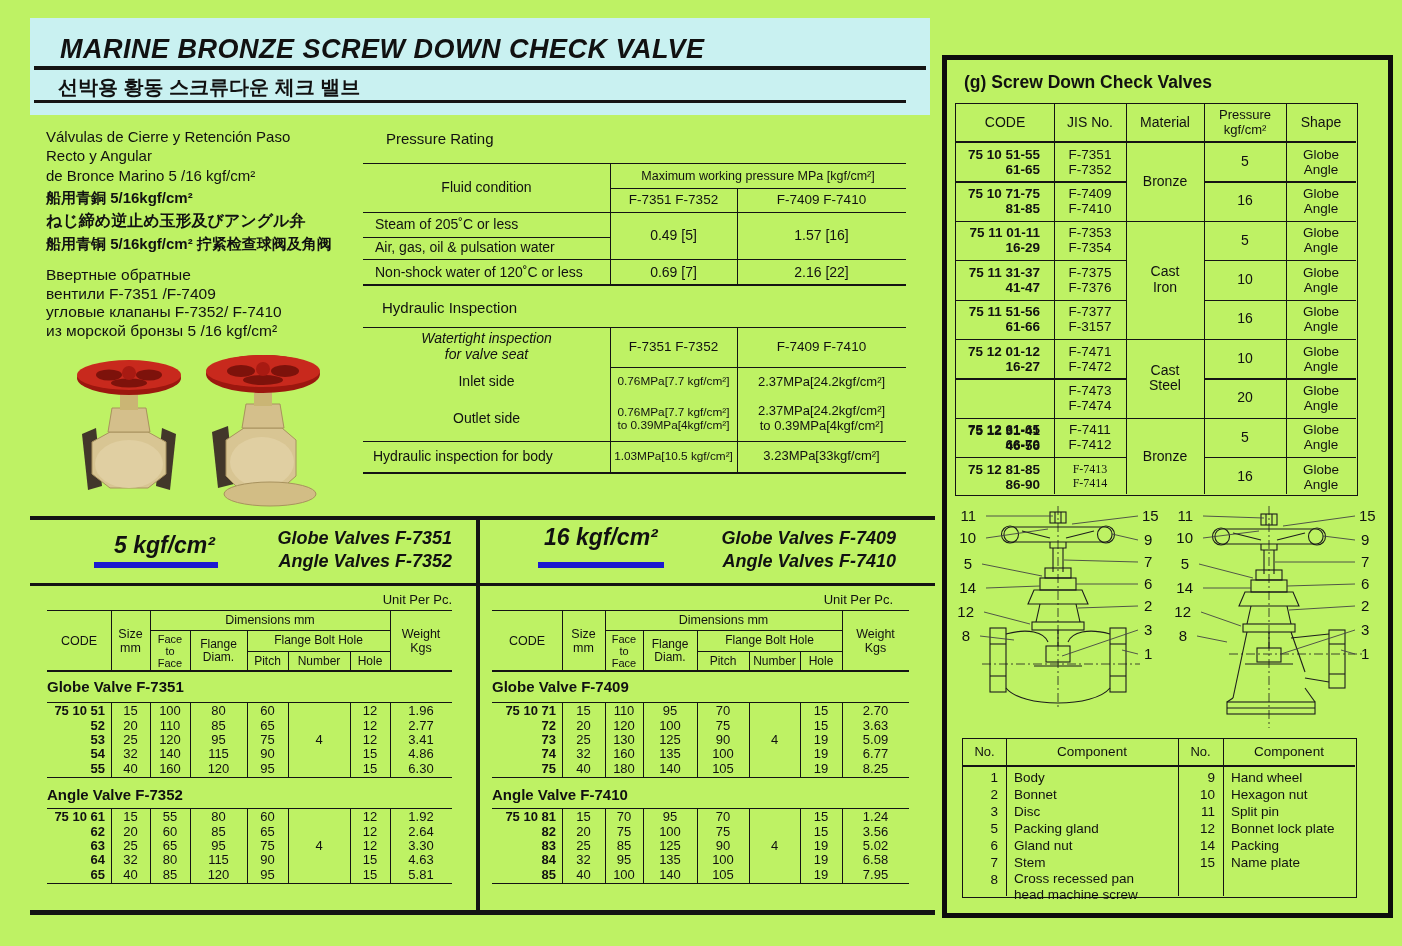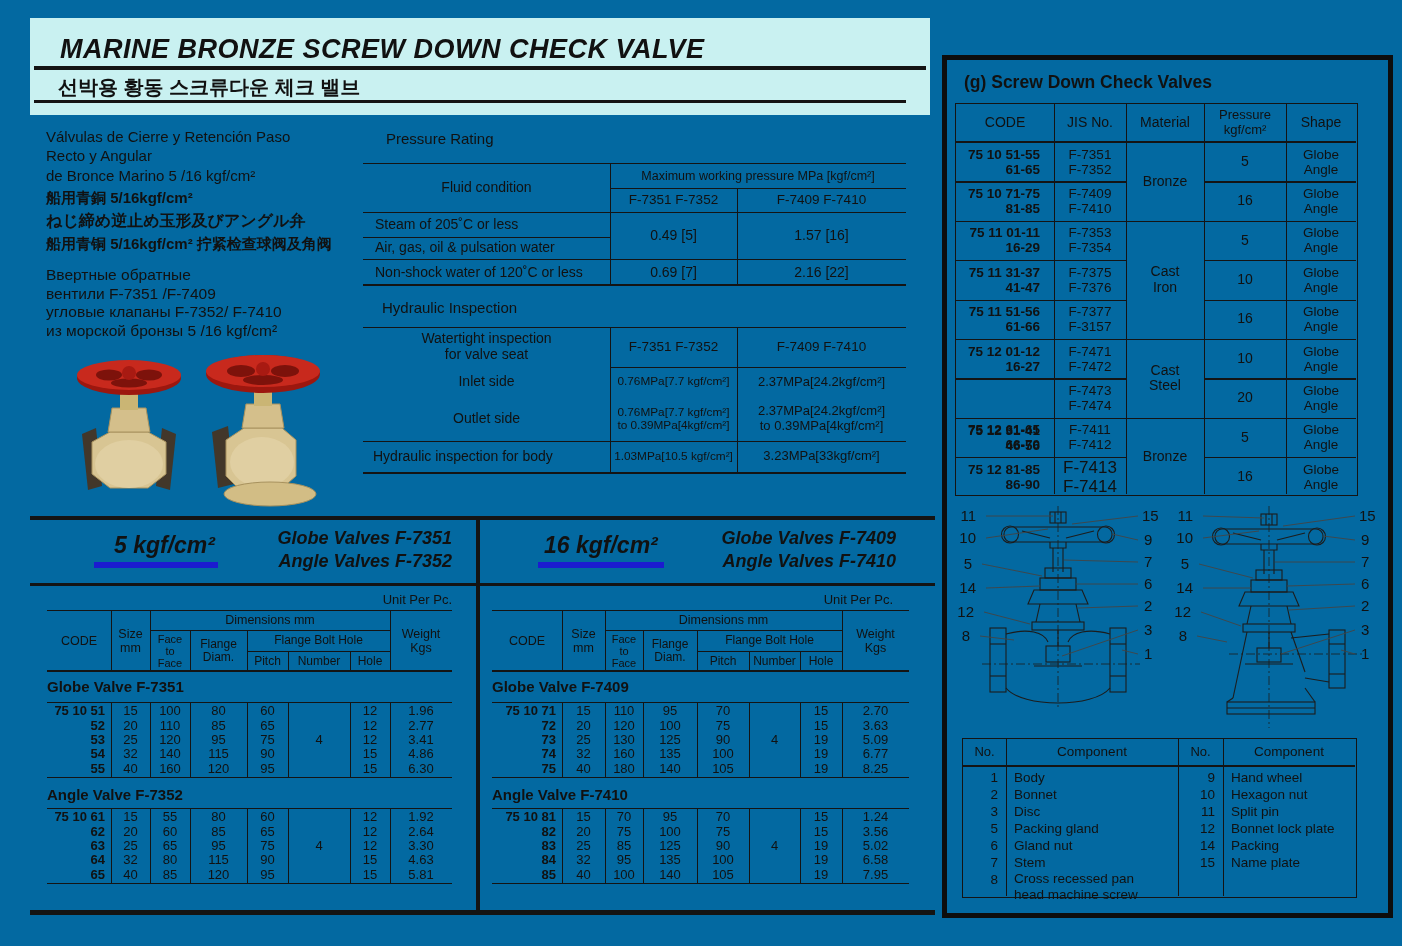--- a/index.html
+++ b/index.html
@@ -1,17 +1,17 @@
 <!DOCTYPE html>
 <html><head>
 <meta charset="utf-8">
 <style>
   html,body{margin:0;padding:0;background:#ffffff;}
   body{font-family:"Liberation Sans",sans-serif;color:#111;}
-  .page{position:relative;width:1402px;height:946px;background:#0369a1;overflow:hidden;}
+  .page{position:relative;width:1402px;height:946px;background:#bef264;overflow:hidden;}
   .abs{position:absolute;}
   .ln{position:absolute;background:#141414;}
   .cell{position:absolute;display:flex;align-items:center;justify-content:center;
         text-align:center;white-space:pre-line;line-height:1.12;}
   .cl{justify-content:flex-start;text-align:left;}
   .cr{justify-content:flex-end;text-align:right;}
   .b{font-weight:bold;}
   .band{position:absolute;left:30px;top:18px;width:900px;height:97px;background:#c9f1f1;}
   .title{position:absolute;left:60px;top:34px;font-size:27px;font-weight:bold;font-style:italic;letter-spacing:.5px;}
   .subtitle{position:absolute;left:58px;top:74px;font-size:20px;font-weight:bold;}
@@ -114,21 +114,21 @@
   </div>
 
   <div class="tlabel" style="left:382px;top:299px;">Hydraulic Inspection</div>
   <div class="abs" style="left:363px;top:327px;width:543px;height:147px;">
     <div class="ln" style="left:0;top:0;width:543px;height:1.4px;"></div>
     <div class="ln" style="left:247px;top:40px;width:296px;height:1.2px;"></div>
     <div class="ln" style="left:0;top:114px;width:543px;height:1.2px;"></div>
     <div class="ln" style="left:0;top:145px;width:543px;height:1.6px;"></div>
     <div class="ln" style="left:247px;top:0;width:1.2px;height:147px;"></div>
     <div class="ln" style="left:374px;top:0;width:1.2px;height:147px;"></div>
-    <div class="cell" style="left:0;top:0;width:247px;height:40px;font-size:14px;">Watertight inspection
+    <div class="cell" style="left:0;top:0;width:247px;height:40px;font-size:14px;font-style:italic;">Watertight inspection
 for valve seat</div>
     <div class="cell" style="left:247px;top:0;width:127px;height:40px;font-size:13.5px;">F-7351 F-7352</div>
     <div class="cell" style="left:374px;top:0;width:169px;height:40px;font-size:13.5px;">F-7409 F-7410</div>
     <div class="cell" style="left:0;top:40px;width:247px;height:30px;font-size:14px;">Inlet side</div>
     <div class="cell" style="left:0;top:70px;width:247px;height:44px;font-size:14px;">Outlet side</div>
     <div class="cell cl" style="left:10px;top:114px;width:237px;height:31px;font-size:14px;">Hydraulic inspection for body</div>
     <div class="cell" style="left:247px;top:40px;width:127px;height:30px;font-size:11.8px;">0.76MPa[7.7 kgf/cm²]</div>
     <div class="cell" style="left:374px;top:40px;width:169px;height:30px;font-size:13px;">2.37MPa[24.2kgf/cm²]</div>
     <div class="cell" style="left:247px;top:70px;width:127px;height:44px;font-size:11.8px;">0.76MPa[7.7 kgf/cm²]
 to 0.39MPa[4kgf/cm²]</div>
@@ -271,21 +271,21 @@
         <div class="cell " style="left: 103px; top: 60.1px; width: 40px; height: 14px; font-size: 13px;">85</div>
         <div class="cell " style="left: 143px; top: 60.1px; width: 57px; height: 14px; font-size: 13px;">120</div>
         <div class="cell " style="left: 200px; top: 60.1px; width: 41px; height: 14px; font-size: 13px;">95</div>
         <div class="cell " style="left: 303px; top: 60.1px; width: 40px; height: 14px; font-size: 13px;">15</div>
         <div class="cell " style="left: 343px; top: 60.1px; width: 62px; height: 14px; font-size: 13px;">5.81</div>
         <div class="cell " style="left: 241px; top: 0px; width: 62px; height: 76px; font-size: 13px;">4</div>
       </div>
   </div>
 
   <div class="abs" style="left:480px;top:520px;width:455px;height:390px;">
-    <div class="phead" style="left:64px;top:12px;">16 kgf/cm²</div>
+    <div class="phead" style="left:64px;top:4px;">16 kgf/cm²</div>
     <div class="bluebar" style="left:58px;top:42px;width:126px;"></div>
     <div class="stitle" style="left:150px;top:7px;width:266px;">
       <div>Globe Valves F-7409</div>
       <div>Angle Valves F-7410</div>
     </div>
     <div class="ln" style="left:0;top:63px;width:455px;height:3px;"></div>
     <div class="unit" style="left:0;top:72px;width:413px;">Unit Per Pc.</div>
     <div class="host" id="dimhead1" style="left:12px;top:90px;width:417px;height:62px;">
         <div class="ln" style="left: 0px; top: 0px; width: 417px; height: 1.3px;"></div>
         <div class="ln" style="left: 0px; top: 60px; width: 417px; height: 2px;"></div>
@@ -493,21 +493,21 @@
 66-70</div>
         <div class="cell " style="left: 98px; top: 313.8px; width: 72px; height: 39.4px; font-size: 13.5px;">F-7411
 F-7412</div>
         <div class="cell " style="left: 248px; top: 313.8px; width: 82px; height: 39.4px; font-size: 14px;">5</div>
         <div class="cell " style="left: 330px; top: 313.8px; width: 70px; height: 39.4px; font-size: 13.5px;">Globe
 Angle</div>
         <div class="ln" style="left: 0px; top: 353.2px; width: 170px; height: 1.2px;"></div>
         <div class="ln" style="left: 248px; top: 353.2px; width: 152px; height: 1.2px;"></div>
         <div class="cell cr b" style="left: 0px; top: 353.2px; width: 84px; height: 39.4px; font-size: 13.5px;">75 12 81-85
 86-90</div>
-        <div class="cell " style="left: 98px; top: 353.2px; width: 72px; height: 39.4px; font-size: 17px;">F-7413
+        <div class="cell " style="left: 98px; top: 353.2px; width: 72px; height: 39.4px; font-size: 12px; font-family: Liberation Serif, serif;">F-7413
 F-7414</div>
         <div class="cell " style="left: 248px; top: 353.2px; width: 82px; height: 39.4px; font-size: 14px;">16</div>
         <div class="cell " style="left: 330px; top: 353.2px; width: 70px; height: 39.4px; font-size: 13.5px;">Globe
 Angle</div>
         <div class="cell " style="left: 170px; top: 38px; width: 78px; height: 78.8px; font-size: 14px;">Bronze</div>
         <div class="ln" style="left: 170px; top: 116.8px; width: 78px; height: 1.2px;"></div>
         <div class="cell " style="left: 170px; top: 116.8px; width: 78px; height: 118.2px; font-size: 14px;">Cast
 Iron</div>
         <div class="ln" style="left: 170px; top: 235px; width: 78px; height: 1.2px;"></div>
         <div class="cell " style="left: 170px; top: 235px; width: 78px; height: 78.8px; font-size: 14px;">Cast

